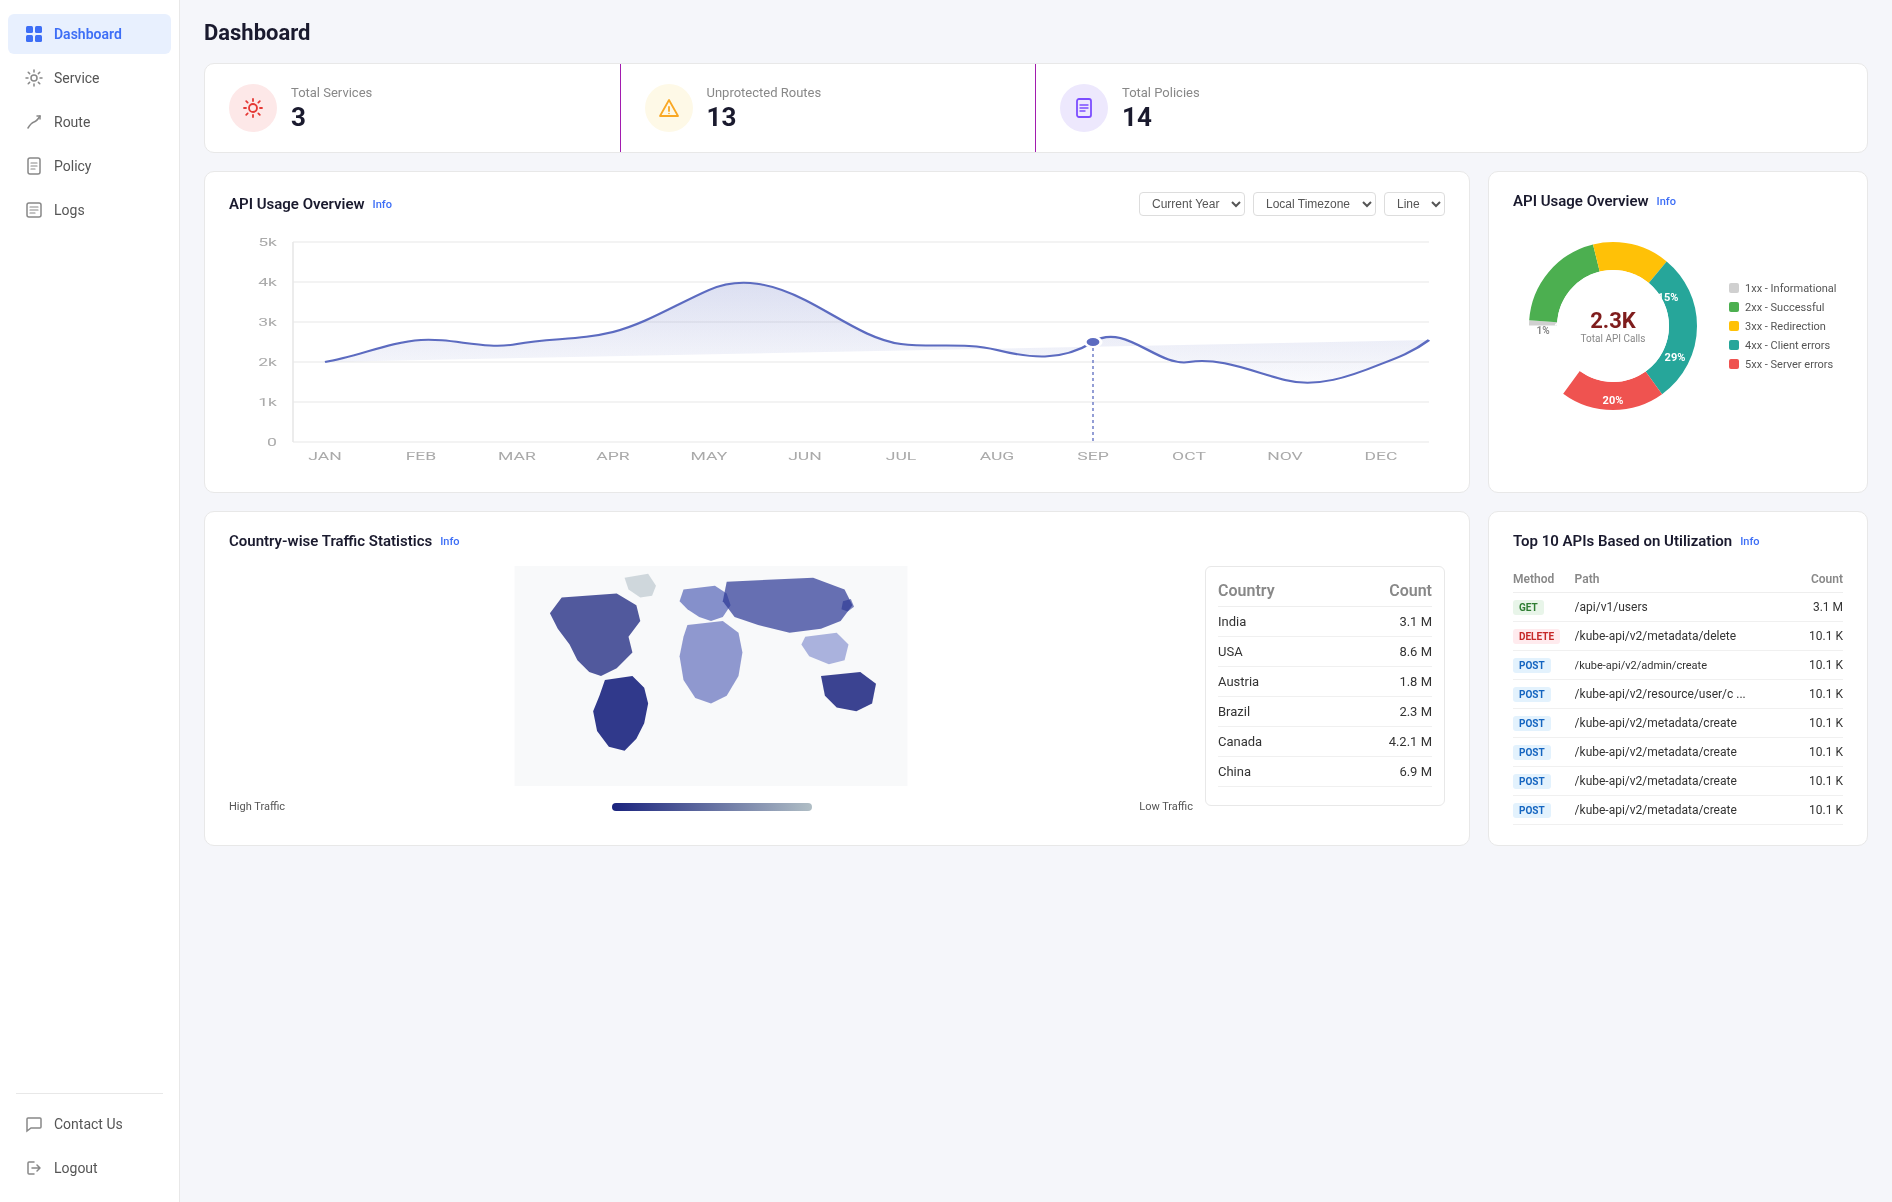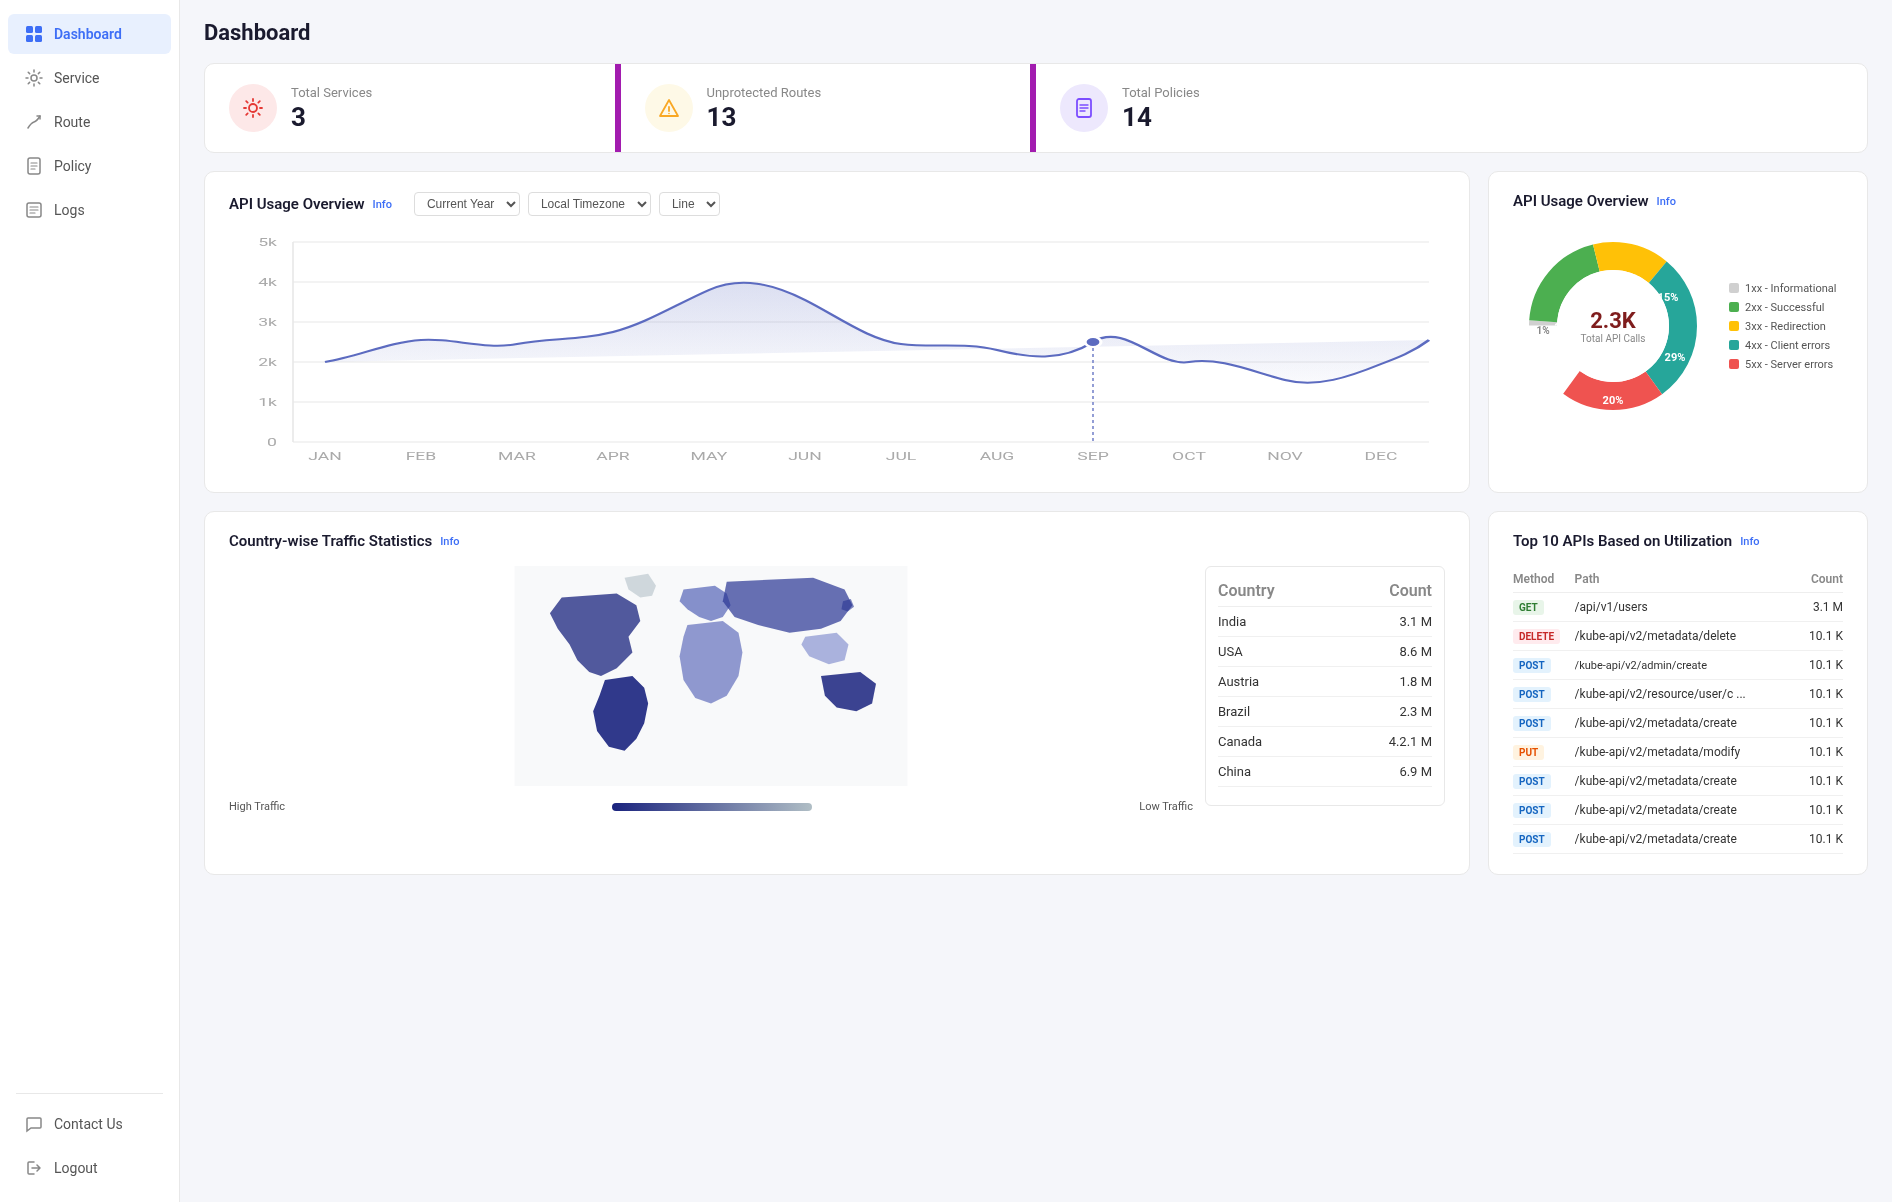--- a/index.html
+++ b/index.html
@@ -54,21 +54,21 @@
       border-radius: 10px;
       border: 1px solid #e8e8e8;
       margin-bottom: 18px;
       overflow: hidden;
     }
     .stat-card {
       display: flex;
       align-items: center;
       gap: 14px;
       padding: 20px 24px;
-      border-right: 6px solid #a21caf;
+      border-right: 1px solid #a21caf;
     }
     .stat-card:last-child { border-right: none; }
     .stat-icon-wrap {
       width: 48px;
       height: 48px;
       border-radius: 50%;
       display: flex;
       align-items: center;
       justify-content: center;
       font-size: 20px;
@@ -91,22 +91,22 @@
     }
     .chart-card {
       background: #fff;
       border-radius: 10px;
       border: 1px solid #e8e8e8;
       padding: 20px 24px;
     }
     .chart-header {
       display: flex;
       align-items: center;
+      justify-content: space-between;
       margin-bottom: 16px;
-      gap: 22px;
     }
     .chart-title-group { display: flex; align-items: center; gap: 8px; }
     .chart-title { font-size: 15px; font-weight: 600; color: #1a1a2e; }
     .info-badge {
       font-size: 11px;
       color: #3d6ef6;
       font-weight: 500;
       cursor: pointer;
     }
     .chart-controls { display: flex; align-items: center; gap: 8px; }
@@ -593,27 +593,20 @@
     </tr>
             <tr>
       <td>
         <span class="method-badge method-post">POST</span>
       </td>
       <td style="color:#333;font-size:12px;max-width:200px;overflow:hidden;text-overflow:ellipsis;white-space:nowrap">/kube-api/v2/metadata/create</td>
       <td style="text-align:right;color:#333">10.1 K</td>
     </tr>
             <tr>
       <td>
-        <span class="method-badge method-put">PUT</span>
-      </td>
-      <td style="color:#333;font-size:12px;max-width:200px;overflow:hidden;text-overflow:ellipsis;white-space:nowrap">/kube-api/v2/metadata/modify</td>
-      <td style="text-align:right;color:#333">10.1 K</td>
-    </tr>
-            <tr>
-      <td>
         <span class="method-badge method-post">POST</span>
       </td>
       <td style="color:#333;font-size:12px;max-width:200px;overflow:hidden;text-overflow:ellipsis;white-space:nowrap">/kube-api/v2/metadata/create</td>
       <td style="text-align:right;color:#333">10.1 K</td>
     </tr>
             <tr>
       <td>
         <span class="method-badge method-post">POST</span>
       </td>
       <td style="color:#333;font-size:12px;max-width:200px;overflow:hidden;text-overflow:ellipsis;white-space:nowrap">/kube-api/v2/metadata/create</td>

